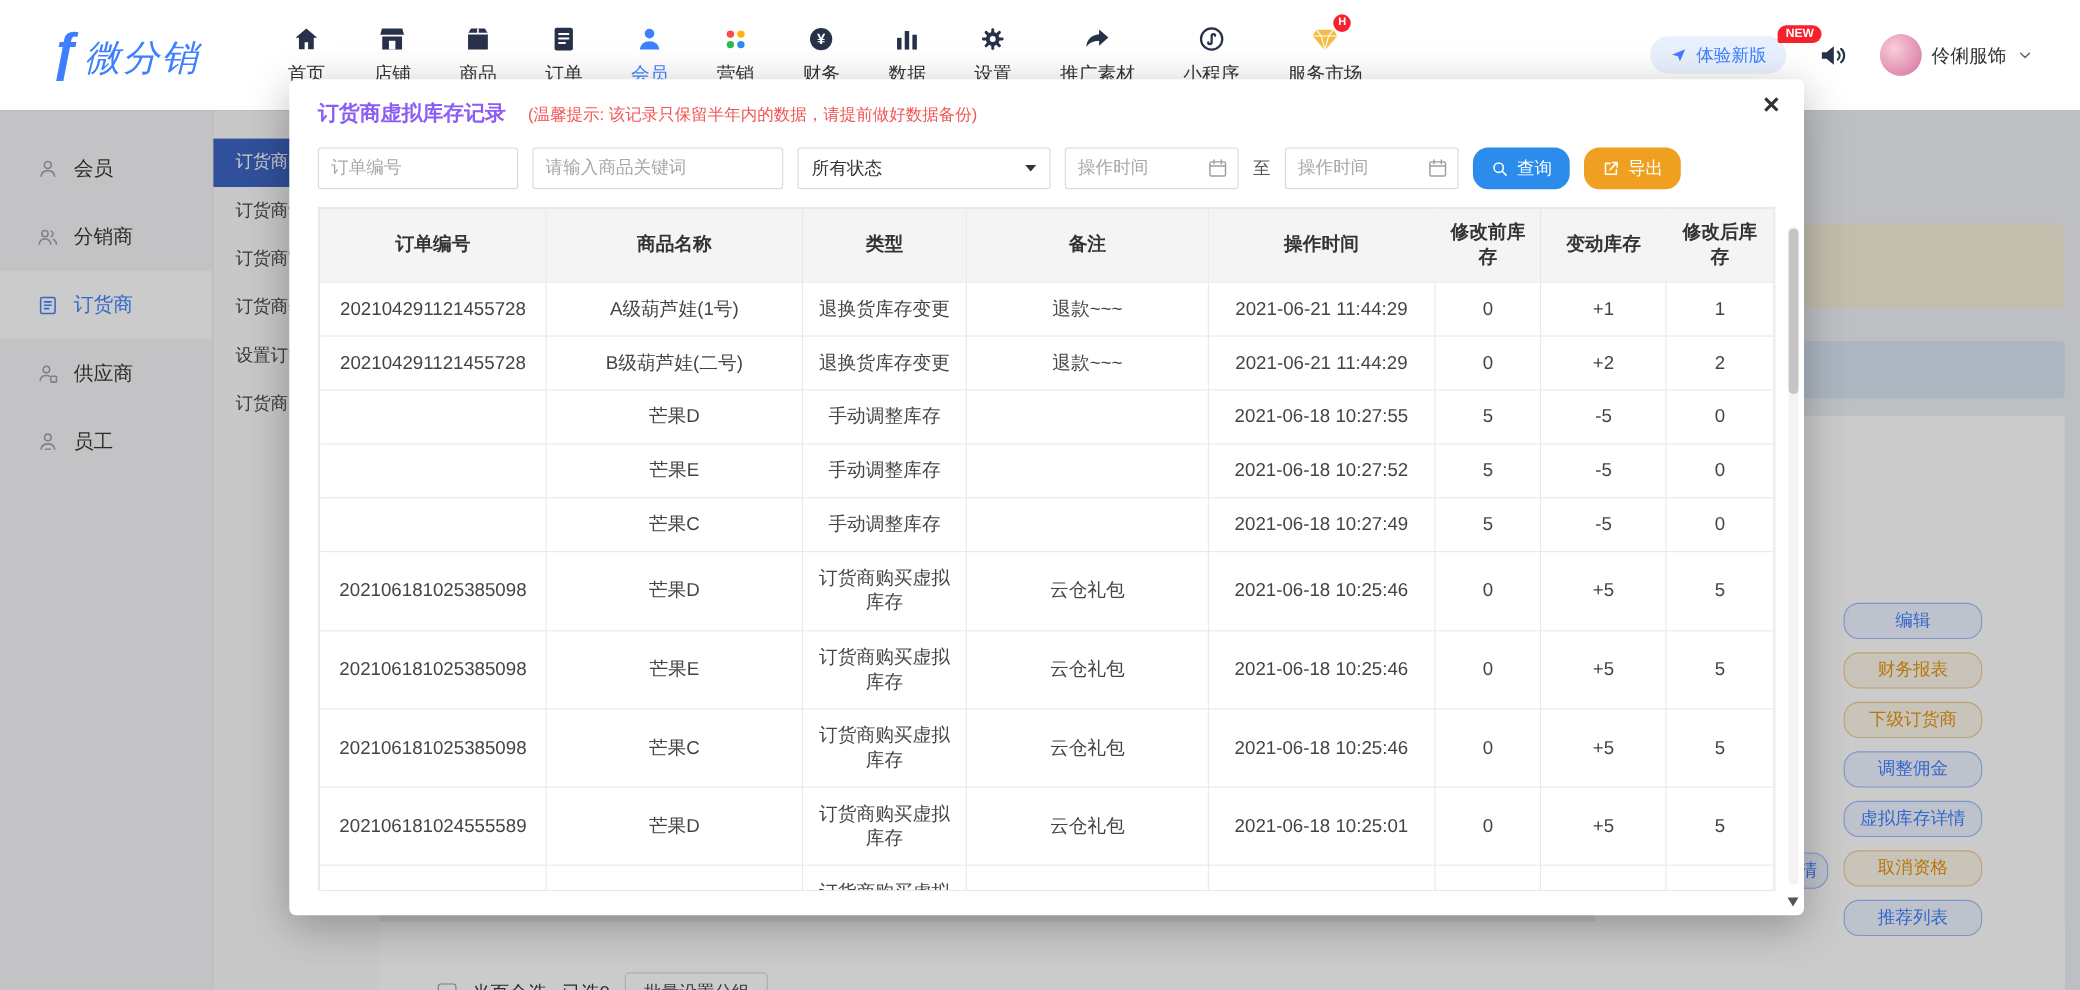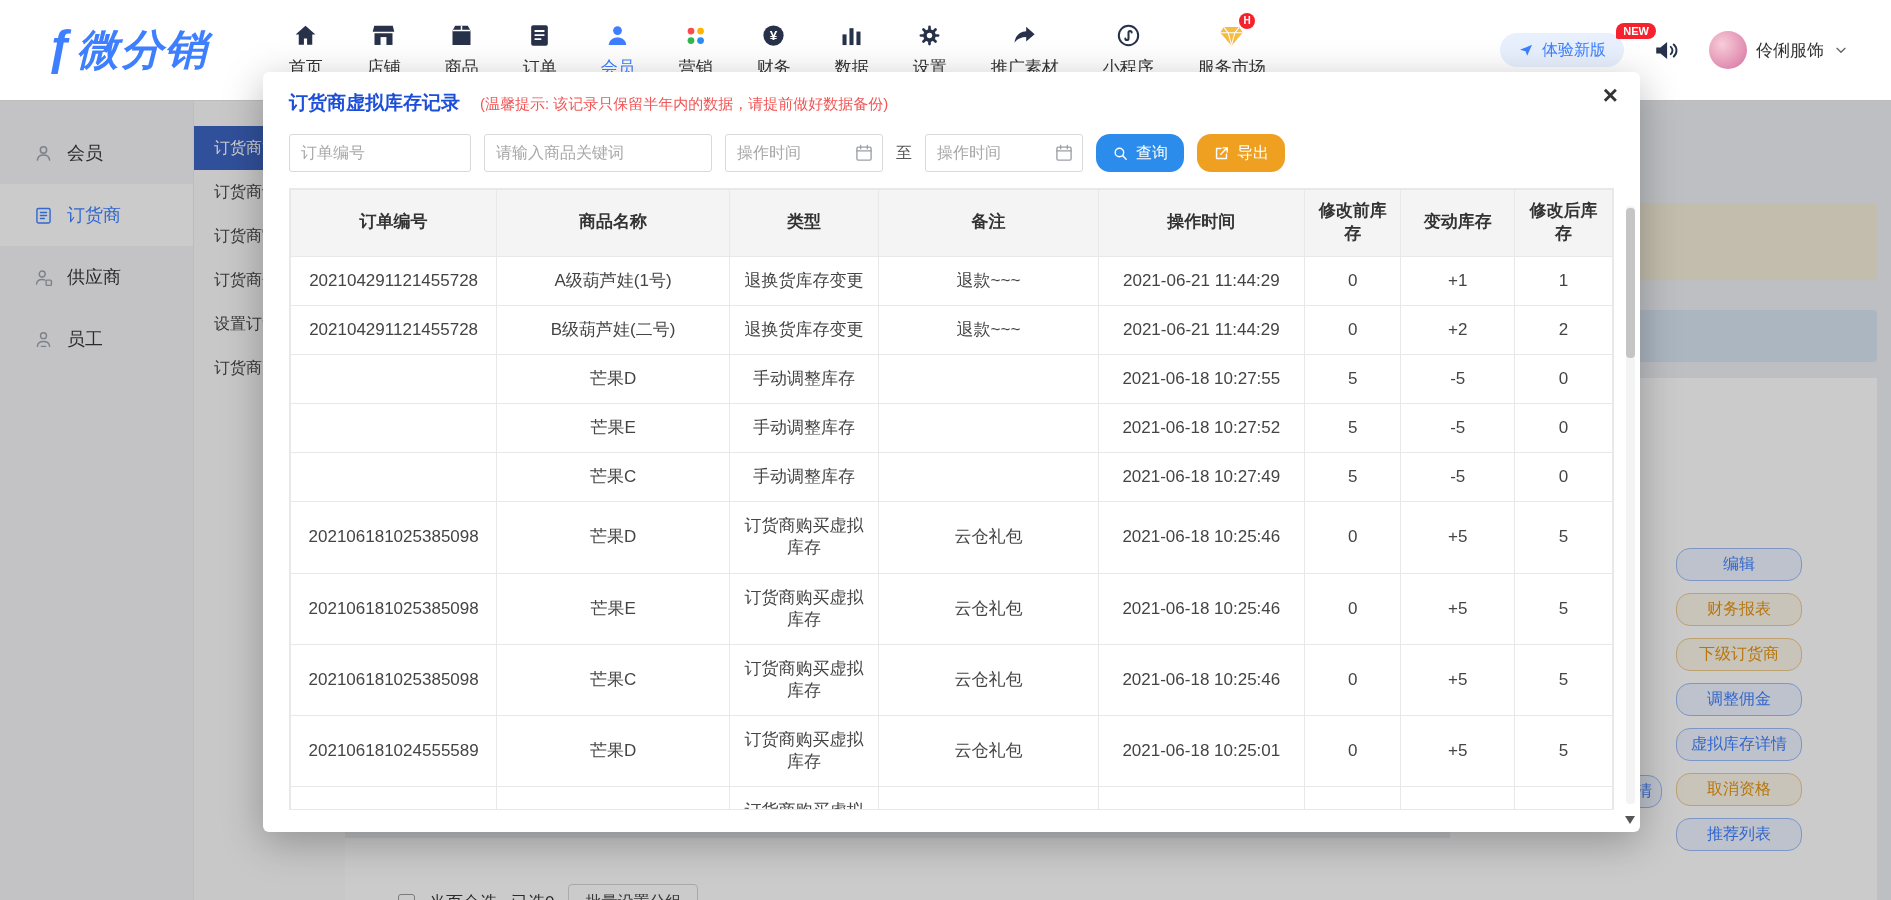--- a/index.html
+++ b/index.html
@@ -10,21 +10,21 @@
     background:#eef0f3;
   }
   .icon { display:inline-flex; }
   .icon svg { width:100%; height:100%; display:block; }
 
   
   .navbar { position:absolute; top:0; left:0; right:0; height:100px; background:#fff;
     display:flex; align-items:center; z-index:6; box-shadow:0 1px 0 #ececec; }
   .logo { display:flex; align-items:baseline; margin-left:46px; color:#3D7FFF; cursor:pointer; }
   .logo-mark { font-size:48px; font-weight:bold; font-style:italic; line-height:1; margin-right:4px; }
-  .logo-text { font-size:42px; font-weight:700; font-style:italic; letter-spacing:2px; }
+  .logo-text { font-size:33px; font-weight:400; font-style:italic; letter-spacing:2px; }
   .nav-items { display:flex; align-items:flex-end; margin-left:58px; }
   .nav-item { display:flex; flex-direction:column; align-items:center; gap:7px; padding:0 22px; cursor:pointer; color:#333; }
   .nav-icon-wrap { position:relative; width:27px; height:27px; }
   .nav-icon { width:27px; height:27px; color:#273149; }
   .nav-item.active { color:#3D7FFF; }
   .nav-item.active .nav-icon { color:#3D7FFF; }
   .nav-label { font-size:17px; white-space:nowrap; }
   .h-badge { position:absolute; top:-9px; right:-10px; background:#f5222d; color:#fff;
     width:16px; height:16px; border-radius:50%; font-size:10px; font-weight:bold;
     display:flex; align-items:center; justify-content:center; }
@@ -71,21 +71,21 @@
     z-index:4; font-size:17px; color:#333; }
   .checkbox { width:17px; height:17px; border:1px solid #999; border-radius:3px; background:#fff; cursor:pointer; }
   .batch-btn { border:1px solid #d5d5d5; background:#fff; padding:7px 16px; border-radius:4px;
     font-size:16px; color:#444; cursor:pointer; }
 
   
   .overlay { position:absolute; left:0; top:100px; right:0; bottom:0; background:rgba(20,20,25,0.22); z-index:8; }
   .modal { position:absolute; left:263px; top:72px; width:1377px; height:760px; background:#fff;
     border-radius:6px; box-shadow:0 10px 40px rgba(0,0,0,0.28); z-index:10; }
   .modal-header { padding:18px 26px 6px; display:flex; align-items:baseline; }
-  .modal-title { font-size:19px; font-weight:bold; color:#1d4ed8; }
+  .modal-title { font-size:19px; font-weight:bold; color:#8b5cf6; }
   .modal-hint { font-size:15px; color:#f25555; margin-left:20px; }
   .modal-close { position:absolute; top:10px; right:22px; font-size:26px; font-weight:bold;
     color:#333; cursor:pointer; line-height:1; }
   .filter-bar { display:flex; align-items:center; padding:12px 26px 16px; gap:13px; }
   .f-input { height:38px; border:1px solid #d9d9d9; border-radius:3px; padding:0 11px;
     font-size:16px; color:#333; outline:none; background:#fff;
     font-family:"Liberation Sans","DejaVu Sans",sans-serif; }
   .f-input::placeholder { color:#a8a8a8; }
   #order-no { width:182px; } #keyword { width:228px; }
   .select-box { width:230px; height:38px; border:1px solid #d9d9d9; border-radius:3px; display:flex;
@@ -305,20 +305,30 @@
 <aside class="sidebar" id="sidebar-menu">
     <div class="side-item">
        <span class="icon side-icon">
         <svg viewBox="0 0 24 24">
           <circle cx="12" cy="8" r="3.6" fill="none" stroke="currentColor" stroke-width="1.7"></circle>
           <path d="M5 19.5c.5-3.7 3.4-5.7 7-5.7s6.5 2 7 5.7" fill="none" stroke="currentColor" stroke-width="1.7" stroke-linecap="round"></path>
         </svg>
       </span>
        <span>会员</span>
      </div>
+    <div class="side-item">
+       <span class="icon side-icon">
+        <svg viewBox="0 0 24 24">
+          <circle cx="9" cy="8.5" r="3.2" fill="none" stroke="currentColor" stroke-width="1.6"></circle>
+          <path d="M3 19.5c.4-3.6 2.9-5.4 6-5.4s5.6 1.8 6 5.4" fill="none" stroke="currentColor" stroke-width="1.6" stroke-linecap="round"></path>
+          <path d="M15.5 5.8a3.2 3.2 0 010 5.8M17.5 14.6c2 .8 3.3 2.4 3.5 4.9" fill="none" stroke="currentColor" stroke-width="1.6" stroke-linecap="round"></path>
+        </svg>
+      </span>
+       <span>分销商</span>
+     </div>
     <div class="side-item active">
        <span class="icon side-icon">
         <svg viewBox="0 0 24 24">
           <rect x="4.5" y="4" width="15" height="16.5" rx="1.6" fill="none" stroke="currentColor" stroke-width="1.6"></rect>
           <path d="M8.5 8.5h7M8.5 12h7M8.5 15.5h4.5" stroke="currentColor" stroke-width="1.6" stroke-linecap="round"></path>
         </svg>
       </span>
        <span>订货商</span>
      </div>
     <div class="side-item">
@@ -377,20 +387,24 @@
 <div class="modal">
   <div class="modal-header">
     <span class="modal-title">订货商虚拟库存记录</span>
     <span class="modal-hint">(温馨提示: 该记录只保留半年内的数据，请提前做好数据备份)</span>
   </div>
   <span class="modal-close">×</span>
 
   <div class="filter-bar">
     <input id="order-no" class="f-input" placeholder="订单编号" style="">
     <input id="keyword" class="f-input" placeholder="请输入商品关键词" style="">
+    <div class="select-box">
+      <span>所有状态</span>
+      <span class="caret"></span>
+    </div>
     <div class="date-box">
       <input class="f-input" placeholder="操作时间" style="">
       <span class="icon cal-icon">
           <svg viewBox="0 0 24 24">
             <rect x="3.5" y="5" width="17" height="15.5" rx="1.5" fill="none" stroke="#9aa0a6" stroke-width="1.6"></rect>
             <path d="M3.5 9.5h17M8 3v4M16 3v4" stroke="#9aa0a6" stroke-width="1.6" stroke-linecap="round"></path>
           </svg>
         </span>
     </div>
     <span class="to-label">至</span>

